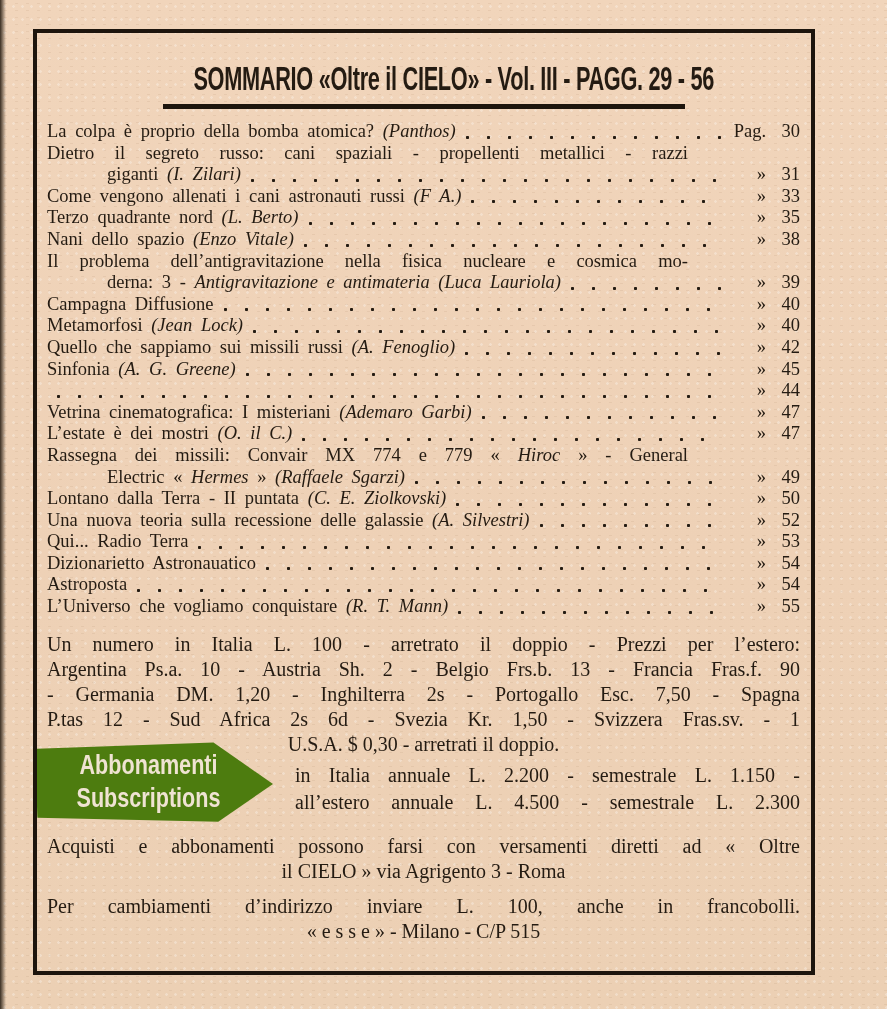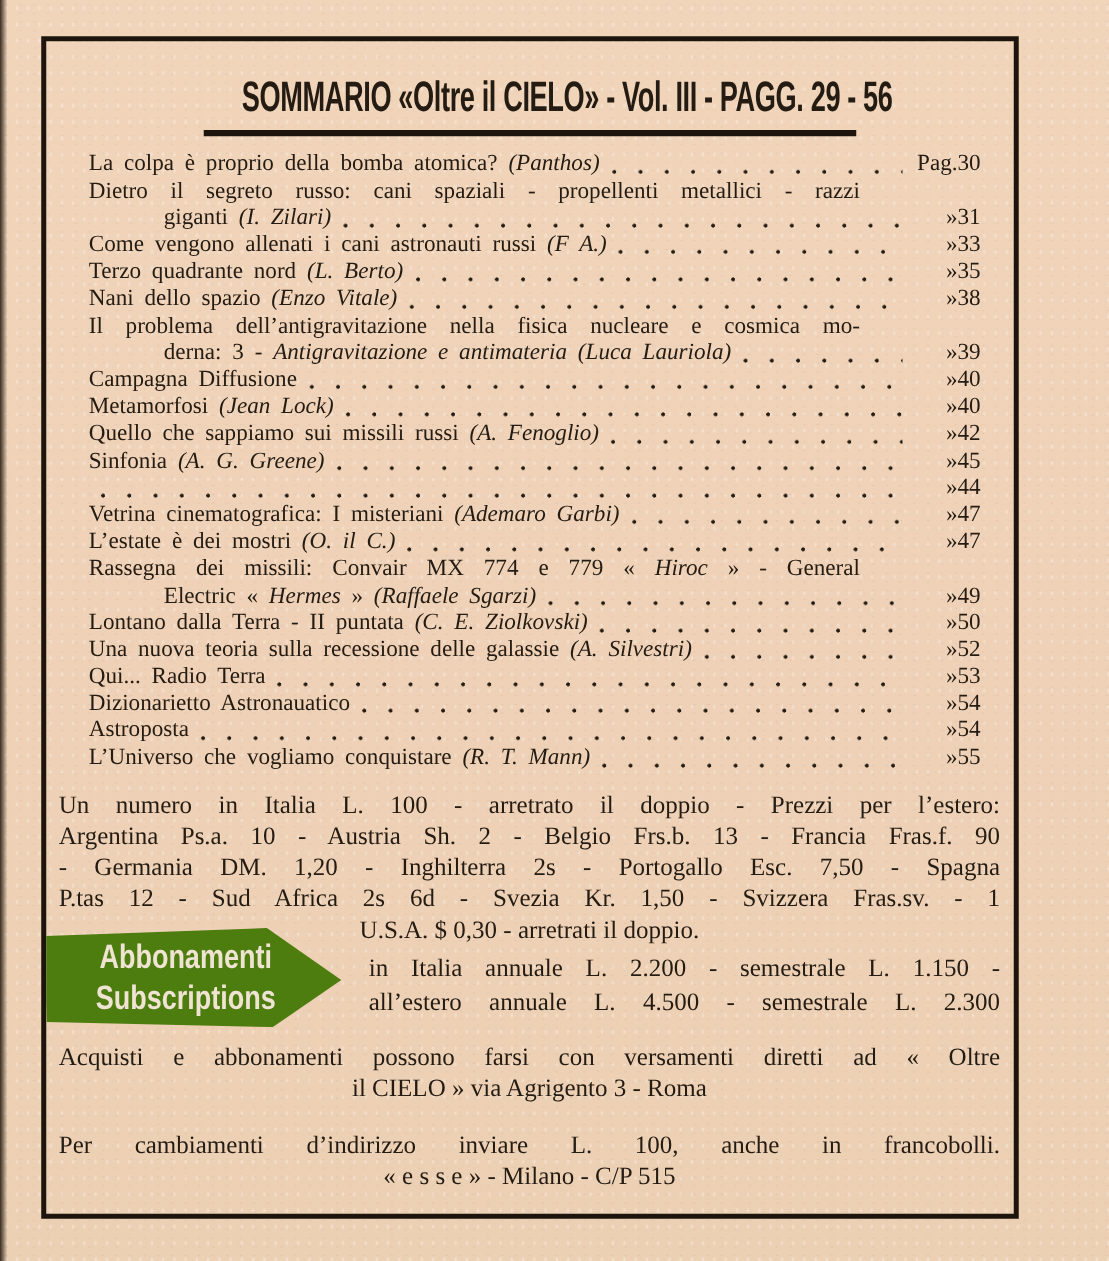--- a/index.html
+++ b/index.html
@@ -34,37 +34,37 @@
     font-family: "Liberation Sans", "DejaVu Sans", sans-serif;
     font-weight: 700;
     font-size: 34px;
     letter-spacing: -0.5px;
     transform: scaleX(0.64);
     transform-origin: center;
   }
   .title-rule { width: 522px; height: 5px; background: #1d150d; margin: 6px auto 0; }
 
   .toc { margin-top: 12px; font-size: 18.5px; line-height: 21.6px; word-spacing: 4px; }
-  .toc-row { display: flex; align-items: baseline; margin-left: 24px; }
+  .toc-row { display: flex; align-items: baseline; }
   .toc-row.indent { padding-left: 60px; }
   .toc-row .txt { flex: 0 1 auto; }
   .toc-row.fill .txt { flex: 1 1 auto; text-align: justify; text-align-last: justify; }
   .toc-row .tail { flex: none; width: 112px; }
   .it { font-style: italic; }
   .leader {
     flex: 1 1 10px;
     height: 5px;
     align-self: flex-end;
     margin: 0 2px 3px 9px;
     background-image: radial-gradient(circle at 2.5px 2.5px, #241b12 1.35px, rgba(0,0,0,0) 1.7px);
     background-size: 21px 5px;
     background-repeat: repeat-x;
   }
   .marker { flex: none; width: 42px; text-align: right; }
-  .page { flex: none; width: 34px; }
+  .page { flex: none; width: 34px; text-align: right; }
 
   .bold-block { font-weight: 400; font-size: 20px; }
   .pline.just { text-align: justify; text-align-last: justify; }
   .pline.center { text-align: center; text-align-last: center; }
 
   .prices { margin-top: 14px; line-height: 25.2px; }
 
   .subs { display: flex; margin-top: -16px; margin-left: -12px; position: relative; }
   .badge {
     flex: none;
@@ -81,21 +81,21 @@
   .badge-line {
     font-size: 27px; line-height: 33px;
     width: 224px; text-align: center;
     transform: scaleX(0.8);
     transform-origin: 40% center;
     white-space: nowrap;
   }
   .subs-text { flex: 1 1 auto; margin-left: 22px; padding-top: 20px; line-height: 27px; }
 
   .note-purchase { margin-top: 12px; line-height: 25px; }
-  .note-address  { margin-top: 20px; line-height: 25px; }
+  .note-address  { margin-top: 10px; line-height: 25px; }
 </style>
 </head>
 <body>
 
 <div>
   <div class="edge-shadow"></div>
 
   <div class="frame">
 
     <div class="title-wrap">

